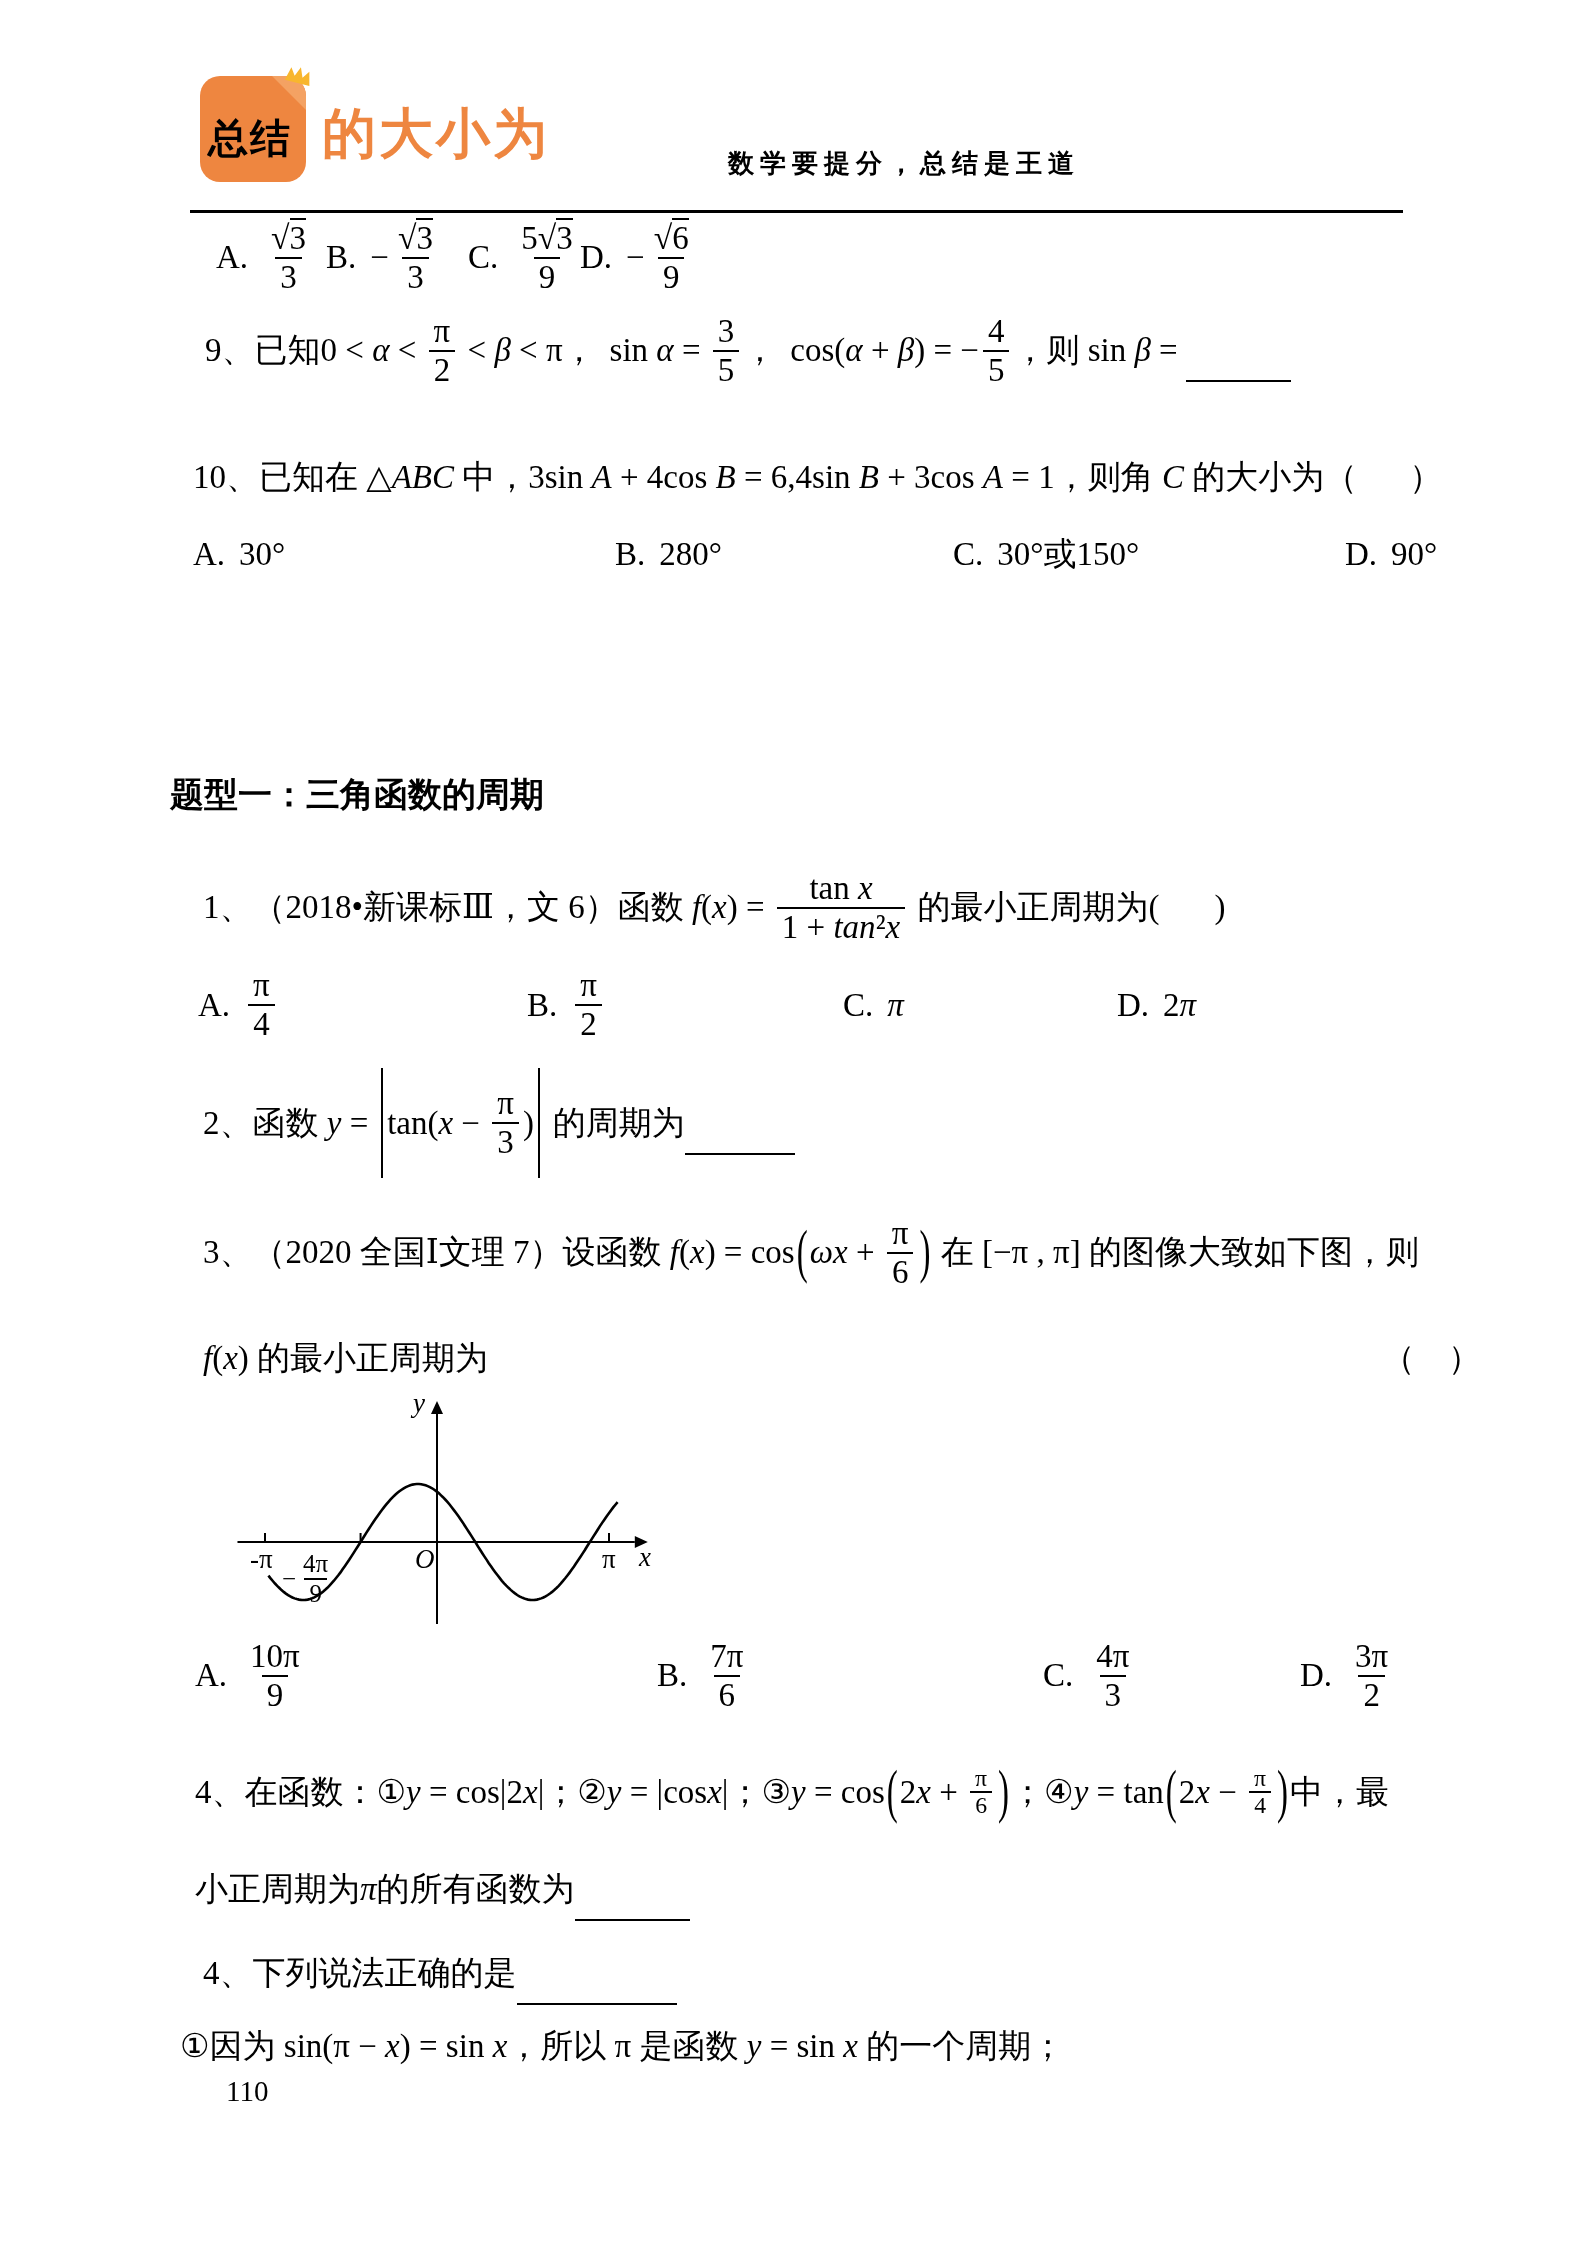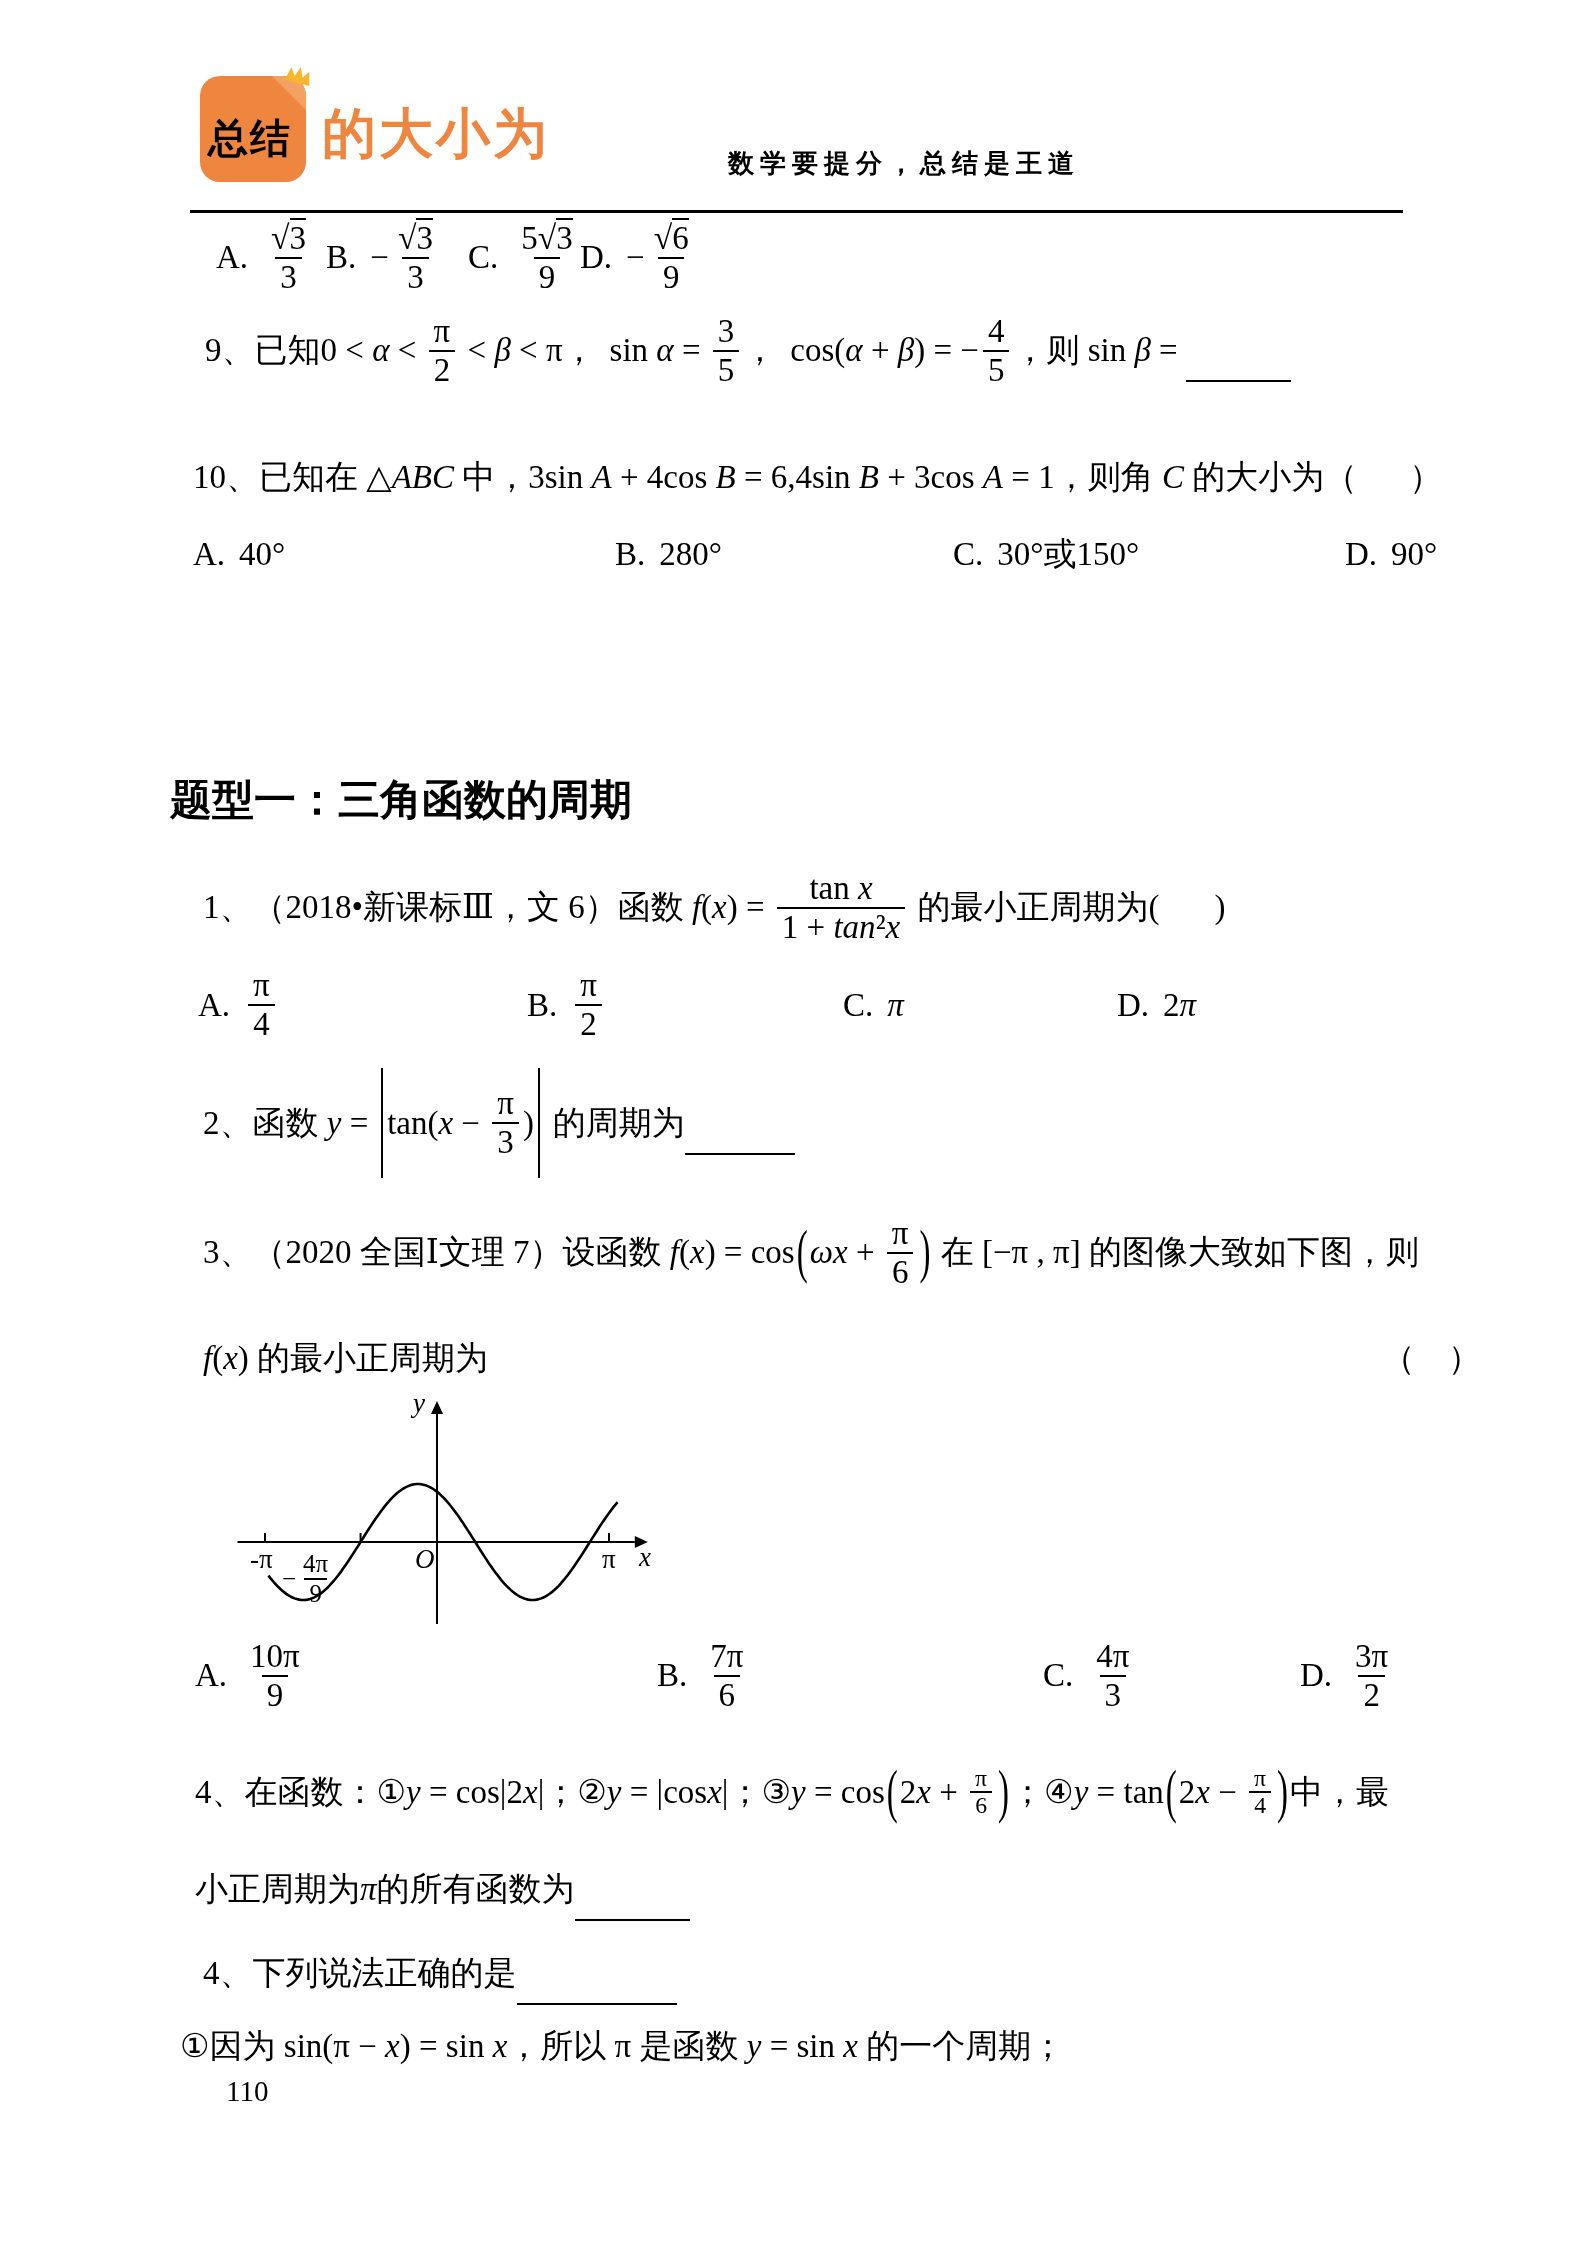--- a/index.html
+++ b/index.html
@@ -35,21 +35,21 @@
   .blank{display:inline-block;border-bottom:2.6px solid #000;height:1em;transform:translateY(14px);}
   .sp{display:inline-block;}
 
   .choice{position:absolute;display:flex;align-items:center;font-size:33px;}
   .clabel{margin-right:14px;white-space:pre;}
   .ctoks{display:inline-flex;align-items:center;white-space:pre;}
 
   .h1{position:absolute;font-family:"Liberation Sans","DejaVu Sans",sans-serif;
       font-weight:700;font-size:40px;white-space:pre;}
   .h2{position:absolute;font-family:Liberation Sans, sans-serif;
-      font-weight:700;font-size:42px;white-space:pre;text-align:center;}
+      font-weight:700;font-size:34px;white-space:pre;text-align:center;}
 
   
   .graph-wrap{position:absolute;left:230px;top:1392px;width:440px;height:250px;}
   .glabel{position:absolute;font-size:27px;white-space:pre;}
   .gi{font-style:italic;}
   .gfrac{position:absolute;display:flex;align-items:center;font-size:25px;}
   .gfrac .frac{line-height:1.1;margin:0 2px;}
 
   .footer{position:absolute;left:226px;top:2075px;font-size:29px;}
 </style>
@@ -89,21 +89,21 @@
       <span class="ctoks"><span class="t">−</span><span class="frac"><span class="num"><span class="sqsign">√</span><span class="sqrtv">6</span></span><span class="den">9</span></span></span>
     </div>
   </div>
 
   <div class="mathline" style="left:205px;top:298px;height:105px"><span class="t">9、已知0 &lt; </span><span class="v">α</span><span class="t"> &lt; </span><span class="frac"><span class="num">π</span><span class="den">2</span></span><span class="t"> &lt; </span><span class="v">β</span><span class="t"> &lt; π，</span><span class="sp" style="width: 14px;"></span><span class="t">sin </span><span class="v">α</span><span class="t"> = </span><span class="frac"><span class="num">3</span><span class="den">5</span></span><span class="t">，</span><span class="sp" style="width: 14px;"></span><span class="t">cos(</span><span class="v">α</span><span class="t"> + </span><span class="v">β</span><span class="t">) = −</span><span class="frac"><span class="num">4</span><span class="den">5</span></span><span class="t">，则 sin </span><span class="v">β</span><span class="t"> = </span><span class="blank" style="width: 105px;"></span></div>
 
   <div class="mathline" style="left:193px;top:450px;height:55px"><span class="t">10、已知在 △</span><span class="v">ABC</span><span class="t"> 中，3sin </span><span class="v">A</span><span class="t"> + 4cos </span><span class="v">B</span><span class="t"> = 6,4sin </span><span class="v">B</span><span class="t"> + 3cos </span><span class="v">A</span><span class="t"> = 1，则角 </span><span class="v">C</span><span class="t"> 的大小为（</span><span class="sp" style="width: 52px;"></span><span class="t">）</span></div>
   <div>
     <div class="choice" style="left:193px;top:532px;height:45px">
       <span class="clabel">A.</span>
-      <span class="ctoks">40°</span>
+      <span class="ctoks">30°</span>
     </div>
     <div class="choice" style="left:615px;top:532px;height:45px">
       <span class="clabel">B.</span>
       <span class="ctoks">280°</span>
     </div>
     <div class="choice" style="left:953px;top:532px;height:45px">
       <span class="clabel">C.</span>
       <span class="ctoks">30°或150°</span>
     </div>
     <div class="choice" style="left:1345px;top:532px;height:45px">

